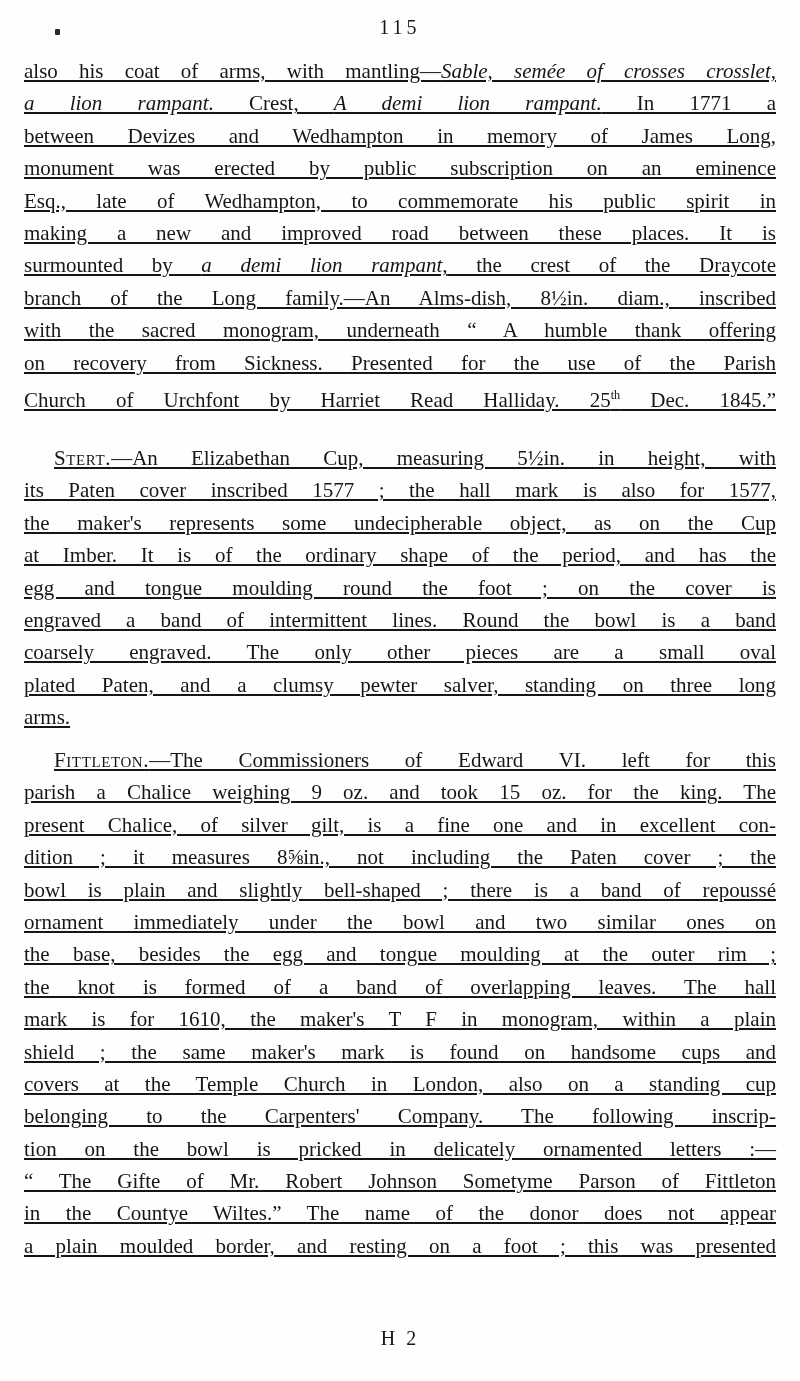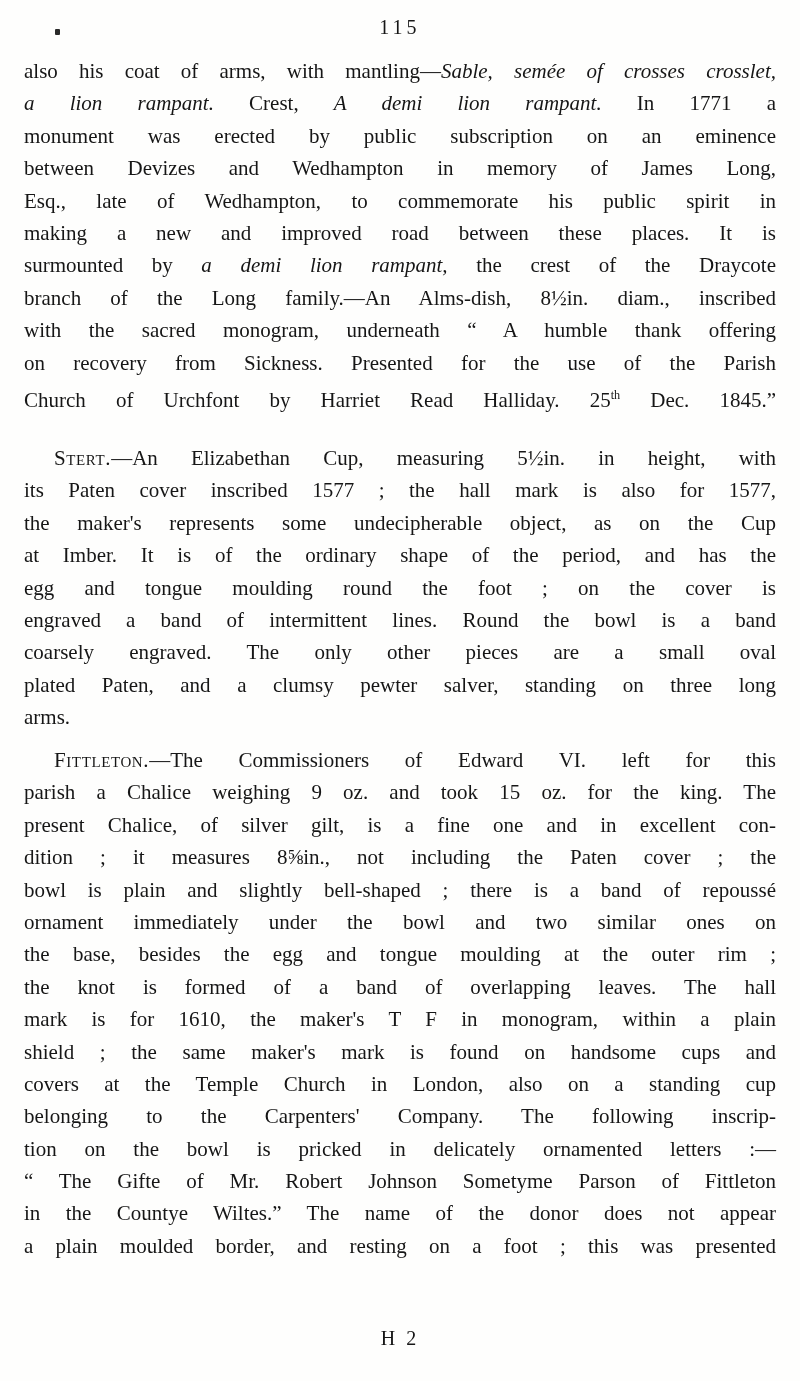--- a/index.html
+++ b/index.html
@@ -23,20 +23,21 @@
   }
   .para{position:absolute;left:24px;width:752px;}
   .p1{top:55px;}
   .p2{top:442px;}
   .p3{top:744px;}
   .line{
     height:32.4px;line-height:32.4px;
     text-align:justify;
     text-align-last:justify;
     overflow:visible;
+    text-decoration:underline;
   }
   .line.nojust{text-align:left;text-align-last:left;}
   .line.indent{padding-left:30px;}
   .seg-n{font-style:normal;}
   .seg-i{font-style:italic;}
   .seg-sc{font-variant:small-caps;letter-spacing:0.6px;}
   .seg-sup{font-size:58%;vertical-align:super;letter-spacing:0;}
   .signature{
     position:absolute;top:1327px;left:0;width:100%;
     text-align:center;font-size:20px;letter-spacing:3px;
@@ -44,22 +45,22 @@
 </style>
 </head>
 <body>
 
 <div class="page">
   <div class="speck"></div>
   <div class="folio">115</div>
   <div class="para p1">
       <div class="line"><span class="seg-n">also his coat of arms, with mantling—</span><span class="seg-i">Sable, semée of crosses crosslet,</span></div>
       <div class="line"><span class="seg-i">a lion rampant.</span><span class="seg-n"> Crest, </span><span class="seg-i">A demi lion rampant.</span><span class="seg-n"> In 1771 a</span></div>
+      <div class="line"><span class="seg-n">between Devizes and Wedhampton in memory of James Long,</span></div>
       <div class="line"><span class="seg-n">monument was erected by public subscription on an eminence</span></div>
-      <div class="line"><span class="seg-n">between Devizes and Wedhampton in memory of James Long,</span></div>
       <div class="line"><span class="seg-n">Esq., late of Wedhampton, to commemorate his public spirit in</span></div>
       <div class="line"><span class="seg-n">making a new and improved road between these places. It is</span></div>
       <div class="line"><span class="seg-n">surmounted by </span><span class="seg-i">a demi lion rampant,</span><span class="seg-n"> the crest of the Draycote</span></div>
       <div class="line"><span class="seg-n">branch of the Long family.—An Alms-dish, 8½in. diam., inscribed</span></div>
       <div class="line"><span class="seg-n">with the sacred monogram, underneath “ A humble thank offering</span></div>
       <div class="line"><span class="seg-n">on recovery from Sickness. Presented for the use of the Parish</span></div>
       <div class="line"><span class="seg-n">Church of Urchfont by Harriet Read Halliday. 25</span><span class="seg-sup">th</span><span class="seg-n"> Dec. 1845.”</span></div>
     </div>
   <div class="para p2">
       <div class="line indent"><span class="seg-sc">Stert.</span><span class="seg-n">—An Elizabethan Cup, measuring 5½in. in height, with</span></div>

